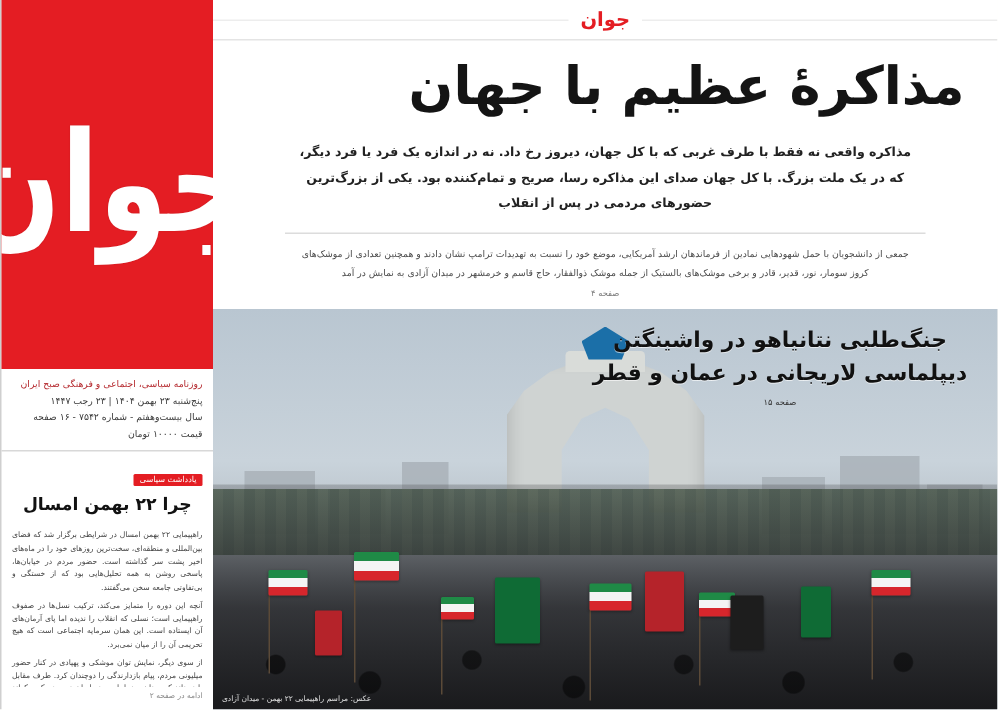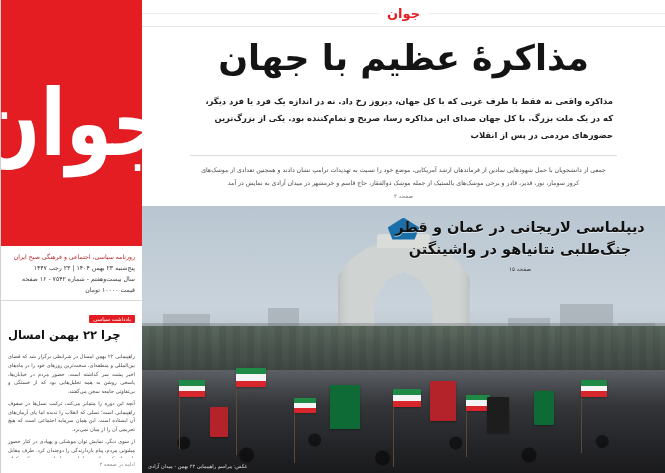--- a/index.html
+++ b/index.html
@@ -55,21 +55,21 @@
   .col-note{
     padding:5px 7px 3px 7px;direction:rtl;text-align:right;
   }
   .kicker{
     display:inline-block;background:#e41d23;color:#fff;
     font-size:5.4px;padding:1px 4px;border-radius:1px;
     margin-bottom:4px;
   }
   .col-title{
     font-size:11.5px;font-weight:bold;color:#111;
-    line-height:1.45;direction:rtl;text-align:left;
+    line-height:1.45;direction:rtl;text-align:center;
     margin:0 0 5px 0;
   }
   .col-body{
     direction:rtl;text-align:justify;
     font-size:5.1px;line-height:1.72;color:#444;
     padding:0 7px;
     flex:1;
     overflow:hidden;
   }
   .col-body p{margin:0 0 3px 0;}
@@ -94,24 +94,24 @@
     letter-spacing:1px;direction:rtl;
   }
   .top-strip .mini-rule{
     position:absolute;left:0;right:0;top:13px;height:1px;background:#ededed;z-index:0;
   }
   .top-strip .mini-logo{position:relative;z-index:1;background:#fff;padding:0 8px;}
 
   .headline-wrap{padding:10px 22px 0 22px;direction:rtl;text-align:center;}
   .headline{
     font-size:35px;font-weight:bold;color:#141414;
-    line-height:1.25;letter-spacing:-.5px;margin:0 0 12px 0;
+    line-height:1.25;letter-spacing:-.5px;margin:0 0 12px 0;text-align:right;
   }
   .lede{
-    direction:rtl;text-align:right;
+    direction:rtl;text-align:center;
     font-size:8.4px;line-height:2.05;color:#222;
     padding:0 30px;margin:0 0 11px 0;font-weight:600;
   }
   .sub-rule{height:1px;background:#dcdcdc;margin:0 26px 8px 26px;}
   .secondary{
     direction:rtl;text-align:center;
     font-size:6.2px;line-height:1.95;color:#4a4a4a;
     padding:0 34px;margin:0 0 4px 0;
   }
   .pagelink{
@@ -289,21 +289,21 @@
       <div class="flagpole" style="left:84%;bottom:20px;height:60px"></div>
       <div class="flag" style="left:84%;bottom:76px;width:26px;height:17px"></div>
 
       <div class="banner" style="left:36%;bottom:44px;width:30px;height:44px"></div>
       <div class="banner red" style="left:55%;bottom:52px;width:26px;height:40px"></div>
       <div class="banner black" style="left:66%;bottom:40px;width:22px;height:36px"></div>
       <div class="banner" style="left:75%;bottom:48px;width:20px;height:34px"></div>
       <div class="banner red" style="left:13%;bottom:36px;width:18px;height:30px"></div>
 
       <div class="overlay-box">
+        <p class="overlay-title">جنگ‌طلبی نتانیاهو در واشینگتن</p>
         <p class="overlay-title">دیپلماسی لاریجانی در عمان و قطر</p>
-        <p class="overlay-title">جنگ‌طلبی نتانیاهو در واشینگتن</p>
         <div class="overlay-page">صفحه ۱۵</div>
       </div>
 
       <div class="photo-credit">عکس: مراسم راهپیمایی ۲۲ بهمن - میدان آزادی</div>
     </div>
   </div>
 </div>
 
 </body></html>

